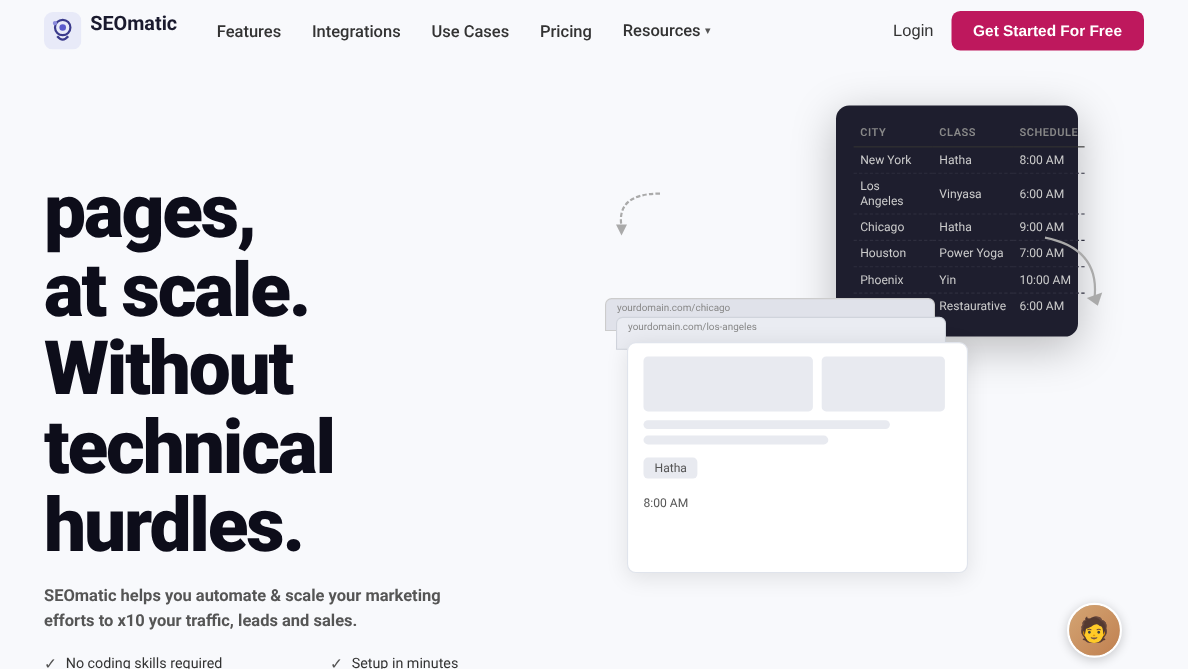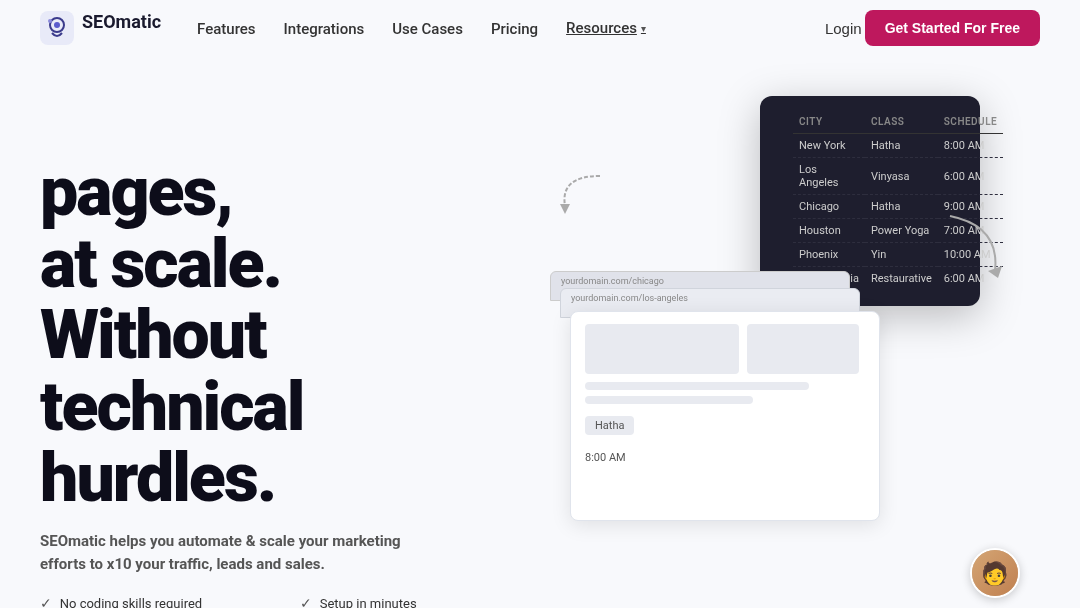--- a/index.html
+++ b/index.html
@@ -67,32 +67,31 @@
     }
 
     .nav-resources {
       display: flex;
       align-items: center;
       gap: 4px;
       cursor: pointer;
       color: #333;
       font-size: 15px;
       font-weight: 500;
-      text-decoration: underline;
     }
 
     .chevron-down {
       font-size: 10px;
       color: #555;
     }
 
     .navbar-right {
       display: flex;
       align-items: center;
-      gap: 3px;
+      gap: 16px;
     }
 
     .login-btn {
       color: #333;
       font-size: 15px;
       font-weight: 500;
       text-decoration: none;
       cursor: pointer;
       background: none;
       border: none;
@@ -199,21 +198,20 @@
       border-radius: 12px;
       padding: 16px;
       width: 220px;
       box-shadow: 0 10px 40px rgba(0,0,0,0.25);
     }
 
     .data-table-card table {
       width: 100%;
       border-collapse: collapse;
       font-size: 11px;
-      margin-left: 17px;
     }
 
     .data-table-card thead th {
       color: #888;
       text-align: left;
       padding: 4px 6px;
       font-weight: 600;
       font-size: 10px;
       text-transform: uppercase;
       letter-spacing: 0.5px;

